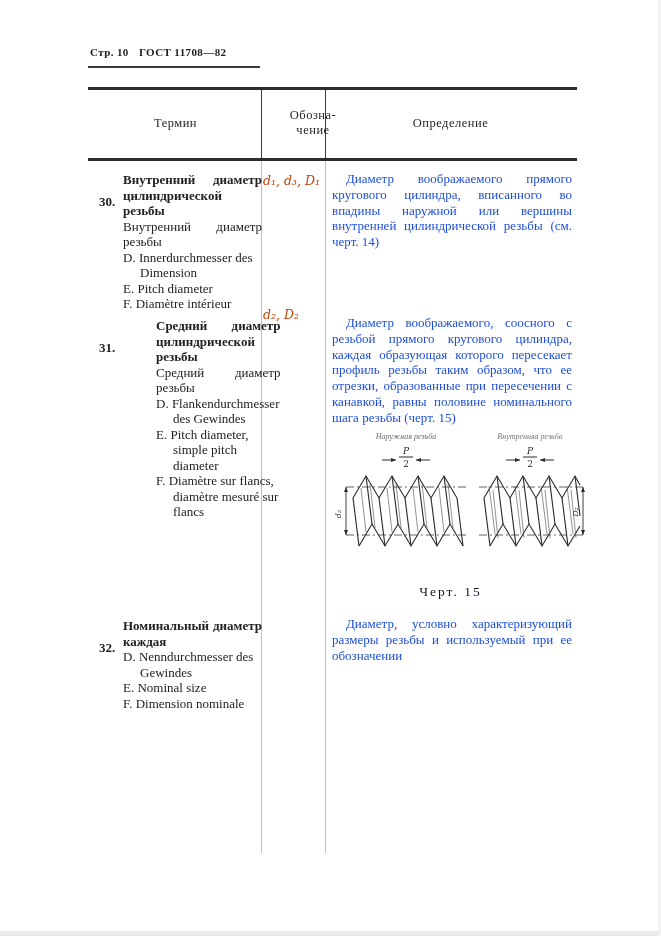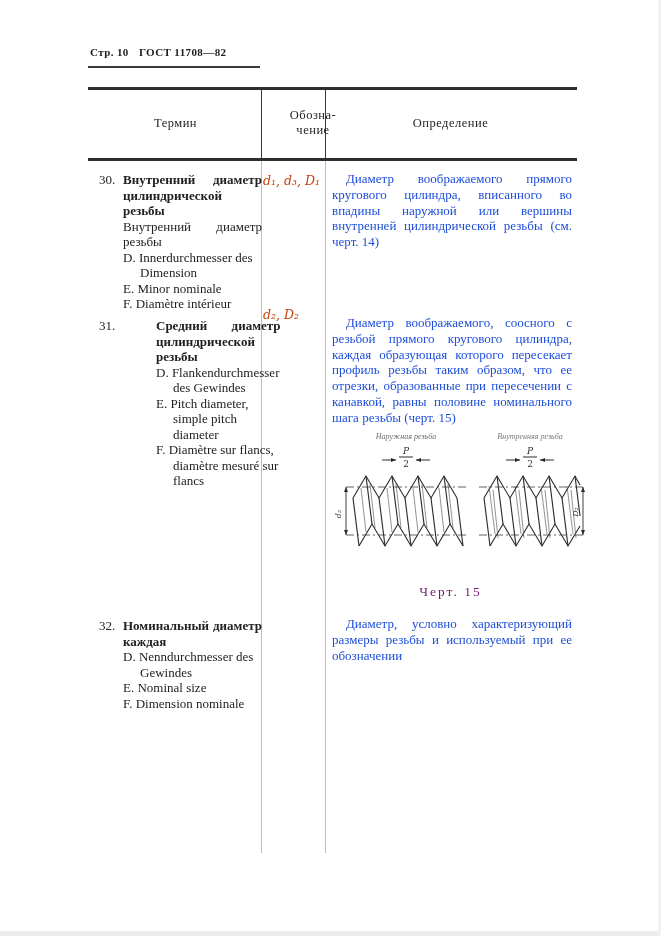--- a/index.html
+++ b/index.html
@@ -25,38 +25,38 @@
   .vr1-faint {left:261px;} .vr2-faint {left:325px;}
 
   
   .th {position:absolute; top:88px; height:70px; display:flex; align-items:center; justify-content:center; font-size:12.5px; letter-spacing:0.5px; color:#252525;}
   .th-term {left:90px; width:171px;}
   .th-des  {left:261px; width:64px; white-space:pre-line; text-align:center; line-height:15px;margin-left:20px;}
   .th-def  {left:325px; width:251px;}
 
   
   .term {position:absolute; left:99px; width:163px; font-size:13px; line-height:15.5px; display:flex;}
-  .term .tnum {flex:none; width:24px; font-weight:400;}
+  .term .tnum {flex:none; width:24px; font-weight:700;margin-top:22px;}
   .term .tbody {flex:1;}
   .term-title {font-weight:700; text-align:justify;}
   .term-sub {text-align:justify;}
   .lang {padding-left:17px; text-indent:-17px;}
   .t30 {top:172px;} .t31 {top:318px;gap:33px;} .t32 {top:618px;}
 
   
   .des {position:absolute; left:263px; width:61px; font-size:12.5px; font-style:italic; font-family:"DejaVu Serif", serif; color:#c2410c;}
   .d30 {top:173px;} .d31 {top:307px;}
 
   
   .def {position:absolute; left:332px; width:240px; font-size:13px; line-height:15.8px; text-align:justify; text-indent:14px; color:#1d4ed8;}
   .f30 {top:171px;} .f31 {top:315px;} .f32 {top:616px;}
 
   
   .fig {position:absolute; left:334px; top:428px; width:256px; height:152px;}
-  .figcap {position:absolute; left:325px; top:584px; width:251px; text-align:center; font-size:13.5px; letter-spacing:2px; color:#701a75;}
+  .figcap {position:absolute; left:325px; top:584px; width:251px; text-align:center; font-size:13.5px; letter-spacing:2px; color:#0f172a;}
 </style>
 </head>
 <body>
 
 <div class="page">
 
   <div class="pgheader">
     <span class="pg">Стр. 10</span>
     <span class="doc">ГОСТ 11708—82</span>
   </div>
@@ -73,31 +73,32 @@
   <div class="th th-des">Обозна-
 чение</div>
   <div class="th th-def">Определение</div>
 
   <div class="term t30">
     <div class="tnum">30.</div>
     <div class="tbody">
       <div class="term-title">Внутренний диаметр цилиндрической резьбы</div>
       <div class="term-sub">Внутренний диаметр резьбы</div>
       <div class="lang">D. Innerdurchmesser des Dimension</div>
-      <div class="lang">E. Minor nominale</div>
+      <div class="lang">E. Pitch diameter</div>
       <div class="lang">F. Diamètre intérieur</div>
     </div>
   </div>
   <div class="des d30">d₁, d₃, D₁</div>
   <div class="def f30">Диаметр воображаемого прямого кругового цилиндра, вписанного во впадины наружной или вершины внутренней цилиндрической резьбы (см. черт. 14)</div>
 
   <div class="term t31">
     <div class="tnum">31.</div>
     <div class="tbody">
       <div class="term-title">Средний диаметр цилиндрической резьбы</div>
+      <div class="term-sub">Средний диаметр резьбы</div>
       <div class="lang">D. Flankendurchmesser des Gewindes</div>
       <div class="lang">E. Pitch diameter, simple pitch diameter</div>
       <div class="lang">F. Diamètre sur flancs, diamètre mesuré sur flancs</div>
     </div>
   </div>
   <div class="des d31">d₂, D₂</div>
   <div class="def f31">Диаметр воображаемого, соосного с резьбой прямого кругового цилиндра, каждая образующая которого пересекает профиль резьбы таким образом, что ее отрезки, образованные при пересечении с канавкой, равны половине номинального шага резьбы (черт. 15)</div>
 
   <div class="fig">
     <svg width="256" height="152" viewBox="0 0 256 152">

